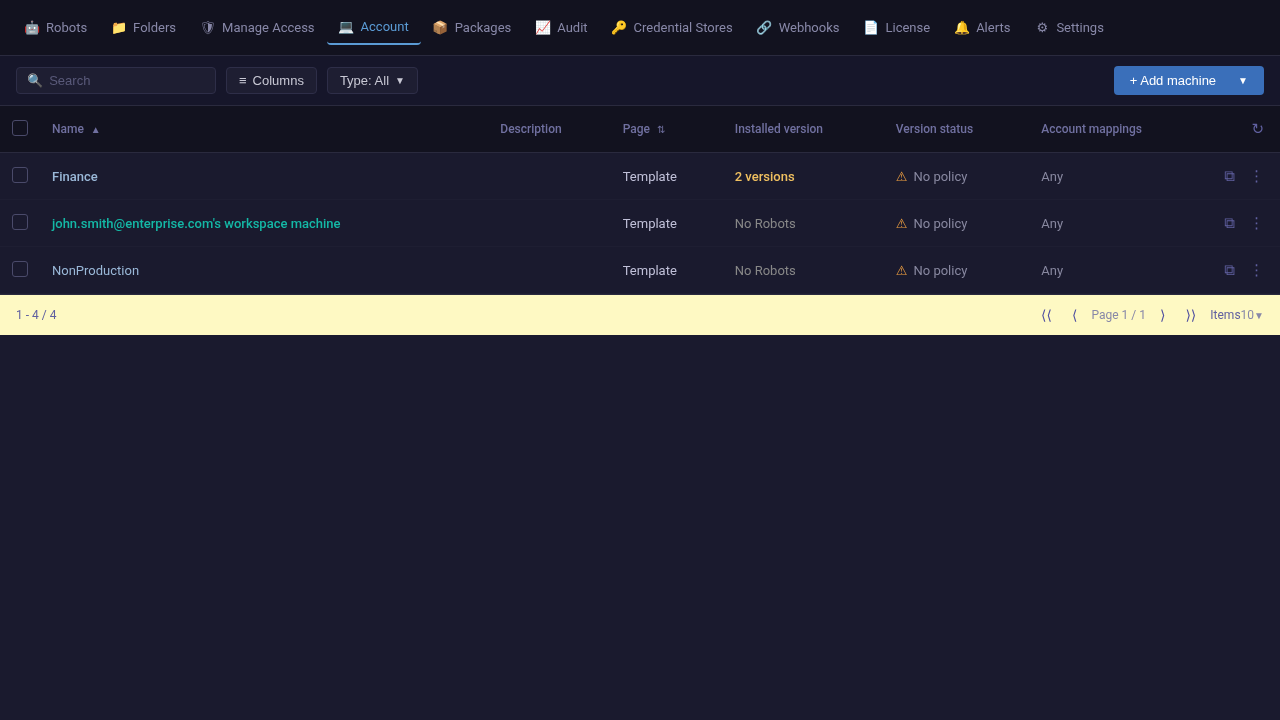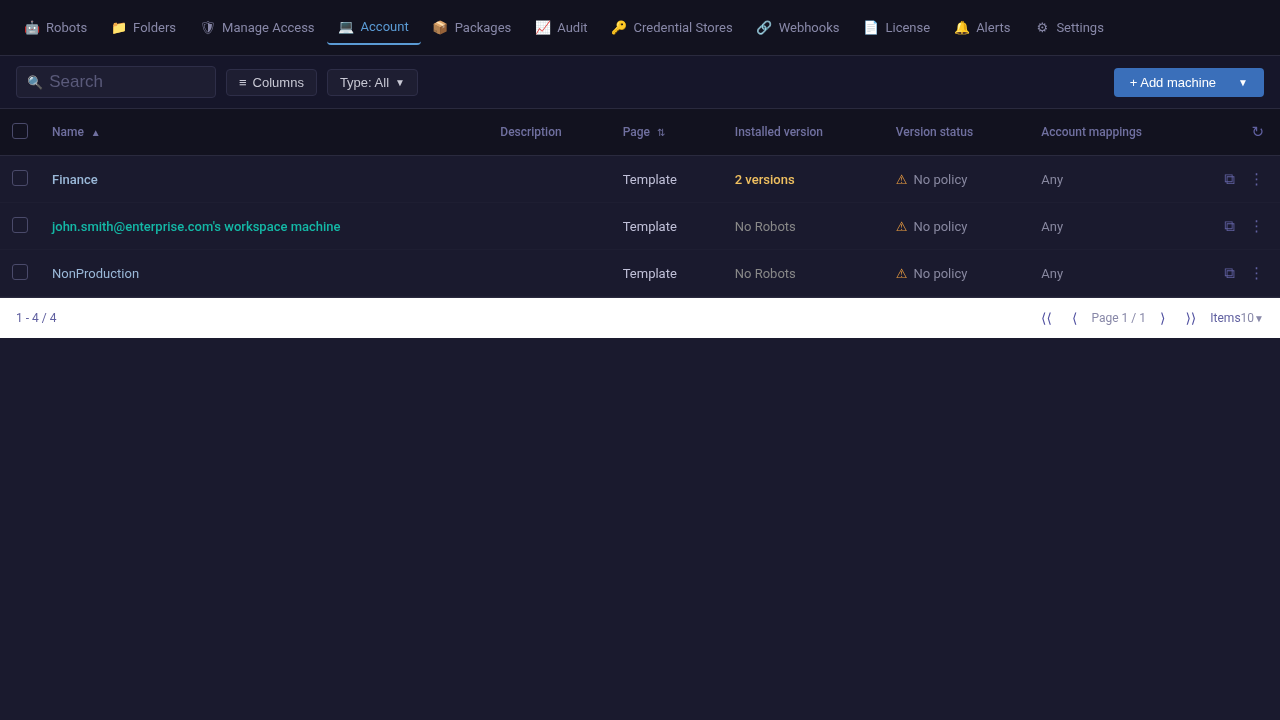--- a/index.html
+++ b/index.html
@@ -62,21 +62,21 @@
       border-radius: 4px;
       padding: 5px 10px;
       gap: 6px;
       width: 200px;
     }
     .search-box input {
       background: transparent;
       border: none;
       outline: none;
       color: #5eead4;
-      font-size: 17px;
+      font-size: 13px;
       width: 100%;
     }
     .search-box input::placeholder { color: #5a5a7a; }
     .toolbar-btn {
       display: flex;
       align-items: center;
       gap: 6px;
       padding: 5px 12px;
       background: #1e1e32;
       border: 1px solid #2e2e48;
@@ -156,21 +156,21 @@
       display: inline-flex;
       align-items: center;
     }
 
     
     .pagination {
       display: flex;
       align-items: center;
       padding: 10px 16px;
       border-top: 1px solid #2a2a3e;
-      background: #ffffff;
+      background: #fef9c3;
       gap: 8px;
     }
     .page-count { color: #6060a0; font-size: 12px; }
     .page-spacer { flex: 1; }
     .page-info { color: #8888a8; font-size: 12px; }
     .page-nav-btn {
       background: transparent;
       border: none;
       color: #5050a0;
       cursor: pointer;

